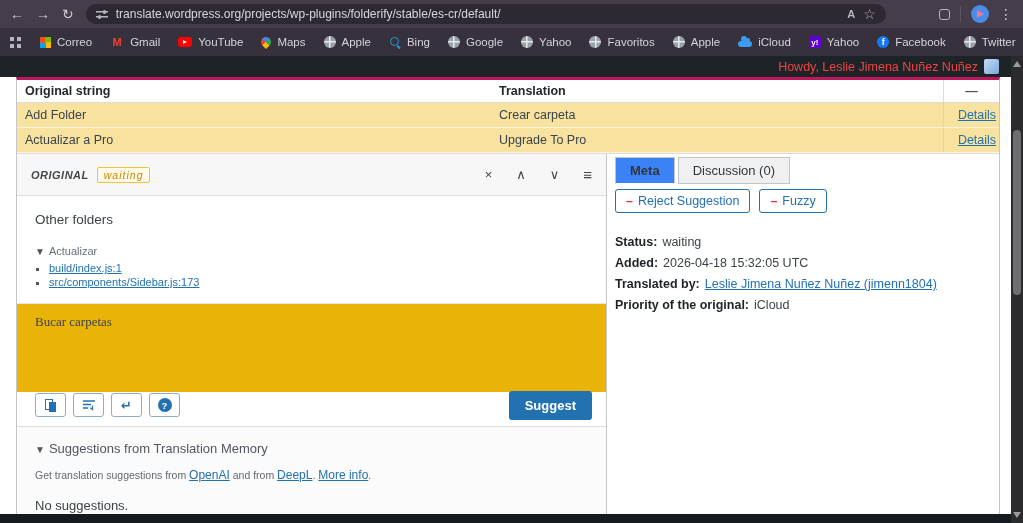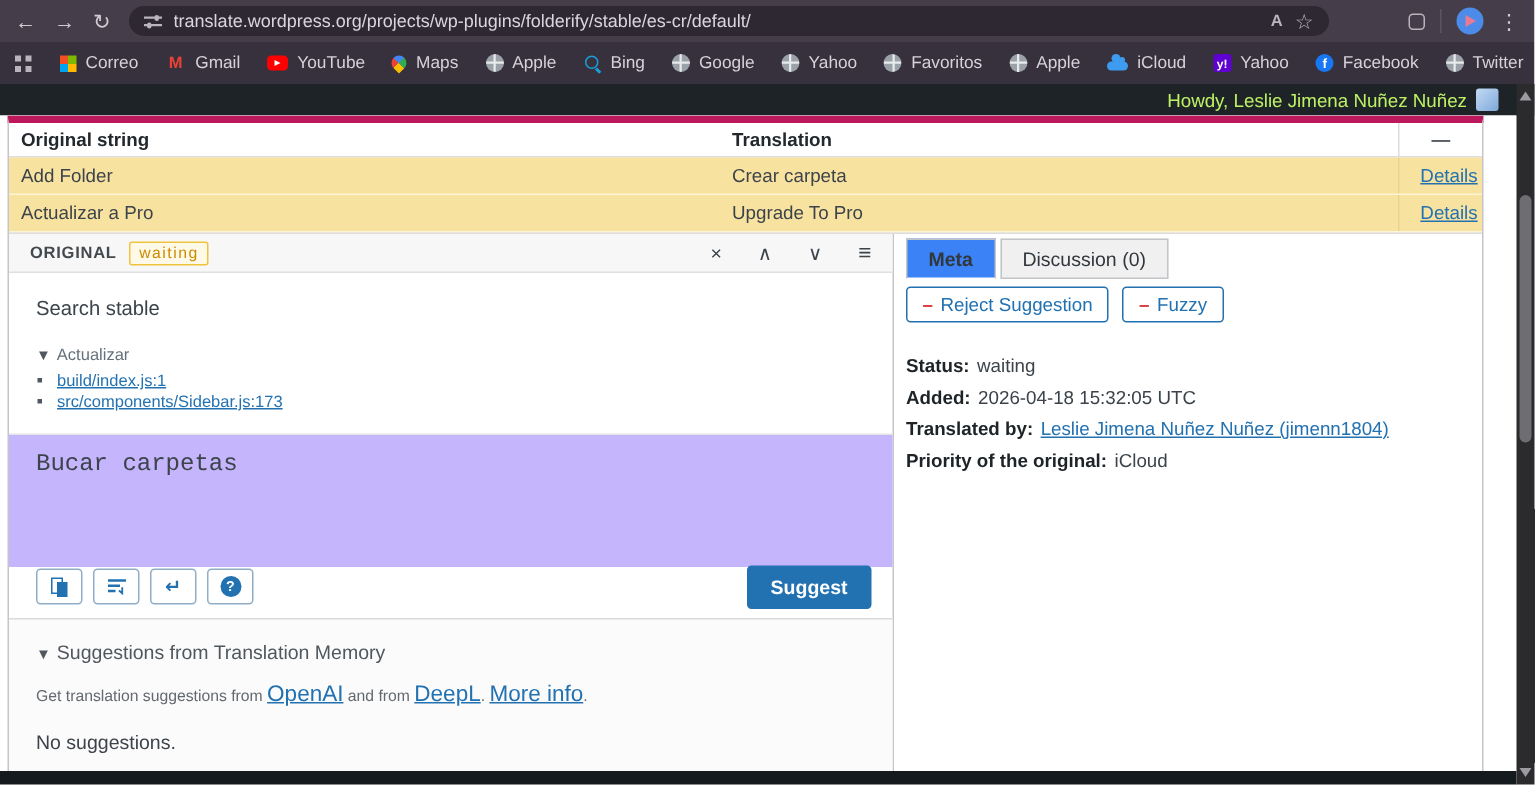--- a/index.html
+++ b/index.html
@@ -50,72 +50,72 @@
     transform:rotate(45deg);transform-origin:0 0;}
   .icloud-icon{position:relative;width:14px;height:12px;}
   .icloud-icon::before{content:"";position:absolute;left:0;bottom:1px;width:14px;height:6px;background:#3d9bf0;border-radius:3px;}
   .icloud-icon::after{content:"";position:absolute;left:3px;top:0;width:6px;height:6px;background:#3d9bf0;border-radius:50%;
     box-shadow:4px 1px 0 -1px #3d9bf0;}
   .yahoo-icon{background:#5f01d1;border-radius:2px;width:12px;height:12px;color:#fff;font-weight:bold;font-size:8px;}
   .yahoo-icon::after{content:"y!";}
   .facebook-icon{background:#1877f2;border-radius:50%;width:12px;height:12px;color:#fff;font-weight:bold;font-size:9px;}
   .facebook-icon::after{content:"f";}
   
-  .admin-bar{height:21px;background:#1d2327;color:#bef264;display:flex;align-items:center;
+  .admin-bar{height:21px;background:#1d2327;color:#ef4444;display:flex;align-items:center;
     justify-content:flex-end;padding-right:24px;font-size:12.5px;gap:6px;}
   .ab-avatar{width:15px;height:15px;border-radius:2px;background:linear-gradient(135deg,#c3daf5,#7fa9d9);}
   
   .page{position:absolute;top:77px;left:0;width:1011px;height:437px;background:#fff;overflow:hidden;}
-  .gp-table{position:absolute;left:5px;top:0;width:984px;height:437px;border-left:1px solid #c6c6ca;
-    border-right:1px solid #c6c6ca;border-top:5px solid #be185d;overflow:hidden;}
+  .gp-table{position:absolute;left:16px;top:0;width:984px;height:437px;border-left:1px solid #c6c6ca;
+    border-right:1px solid #c6c6ca;border-top:3px solid #be185d;overflow:hidden;}
   .t-head,.t-row{display:grid;grid-template-columns:474px 1fr 56px;align-items:center;font-size:12.5px;}
   .t-head{height:23px;font-weight:bold;color:#23282d;background:#fff;border-bottom:1px solid #dcdcde;}
   .t-head .cell,.t-row .cell{padding-left:8px;}
   .t-head .cell-actions{text-align:center;padding-left:0;border-left:1px solid #dcdcde;height:100%;
     display:flex;align-items:center;justify-content:center;color:#50575e;}
   .t-row{height:25px;background:#f8e2a0;color:#3c434a;border-bottom:1px solid #fdf3d5;}
   .t-row .cell-actions{text-align:center;padding-left:11px;border-left:1px solid rgba(0,0,0,0.06);height:100%;
     display:flex;align-items:center;justify-content:center;}
   a,.link-value{color:#2271b1;text-decoration:underline;cursor:pointer;}
   
   .editor-row{display:flex;height:363px;border-top:1px solid #dcdcde;}
   .editor-left{width:590px;border-right:1px solid #c6c6ca;display:flex;flex-direction:column;background:#fff;}
-  .editor-head{height:26px;background:#f7f7f7;border-bottom:1px solid #e0e0e2;display:flex;align-items:center;
-    padding:0 14px;gap:8px;flex:0 0 auto;}
+  .editor-head{height:42px;background:#f7f7f7;border-bottom:1px solid #e0e0e2;display:flex;align-items:center;
+    padding:0 14px;gap:8px;flex:0 0 auto;font-style:italic;}
   .panel-label{font-size:11px;font-weight:bold;letter-spacing:0.5px;color:#44494e;}
   .status-badge{font-size:10.5px;letter-spacing:1px;color:#cc8a00;background:#fff9e8;
     border:1px solid #f0c33c;padding:1px 6px;border-radius:2px;}
   .head-icons{margin-left:auto;display:flex;align-items:center;gap:24px;color:#3c434a;}
   .head-icons span{font-size:13px;line-height:1;cursor:pointer;}
   .hamburger{font-weight:bold;font-size:15px !important;}
   .editor-original{padding:16px 18px 8px;flex:0 0 auto;height:107px;}
   .original-string{font-size:13.5px;color:#3c434a;}
   .refs{margin-top:18px;font-size:11px;color:#64707b;}
   .refs-title{cursor:pointer;}
   .refs ul{margin:5px 0 0 14px;list-style:square;color:#50575e;}
   .refs li{margin:2px 0;}
   .refs a{font-size:11px;}
   .editor-translation{border-top:1px solid #e2e4e7;height:89px;flex:0 0 auto;}
   .translation-textarea{width:100%;height:100%;border:none;resize:none;outline:none;
-    padding:10px 18px;font-size:16px;color:#3c434a;font-family:Liberation Mono, monospace;background:#c4b5fd;}
+    padding:10px 18px;font-size:13px;color:#3c434a;font-family:Liberation Serif, serif;background:#eab308;}
   .editor-actions{height:34px;flex:0 0 auto;display:flex;align-items:center;padding:0 14px 8px 18px;}
   .mini-btn{width:31px;height:24px;border:1px solid #8fadc6;border-radius:3px;background:#fff;margin-right:7px;
     display:inline-flex;align-items:center;justify-content:center;cursor:pointer;}
   .ic-copy{position:relative;width:11px;height:13px;}
   .ic-copy::before{content:"";position:absolute;left:0;top:0;width:6px;height:9px;border:1.5px solid #2271b1;}
   .ic-copy::after{content:"";position:absolute;left:4px;top:3px;width:7px;height:10px;background:#2271b1;}
   .ic-newline{color:#2271b1;font-size:13px;font-weight:bold;}
   .ic-help{width:14px;height:14px;border-radius:50%;background:#2271b1;color:#fff;font-size:9.5px;font-weight:bold;
     display:flex;align-items:center;justify-content:center;}
   .suggest-button{margin-left:auto;background:#2271b1;color:#fff;border:none;border-radius:3px;
     padding:7px 16px;font-size:13px;font-weight:600;cursor:pointer;font-family:inherit;}
   .editor-suggestions{border-top:1px solid #dcdcde;background:#fbfbfb;flex:1;padding:14px 18px;
     font-size:13px;color:#50575e;}
   .sugg-hint{font-size:10.5px;color:#646970;margin:12px 0 16px;}
-  .sugg-hint a{font-size:15px;}
+  .sugg-hint a{font-size:12px;}
   .no-suggestions{color:#3c434a;margin-bottom:20px;}
   .section-toggle{cursor:pointer;}
   .caret{font-size:10px;margin-right:4px;color:#50575e;}
   
   .meta-panel{flex:1;background:#fff;padding:3px 8px;font-size:12.5px;color:#3c434a;}
   .meta-tabs{display:flex;gap:3px;}
   .tab{padding:5px 14px;font-size:13px;border:1px solid #c3c4c7;background:#f0f0f1;color:#32373c;
     cursor:pointer;font-family:inherit;}
   .tab.active{background:#3b82f6;font-weight:bold;border-bottom-color:#fff;}
   .meta-buttons{display:flex;gap:9px;margin-top:5px;}
@@ -276,21 +276,21 @@
           <span class="status-badge">waiting</span>
           <span class="head-icons">
             <span>×</span>
             <span>∧</span>
             <span>∨</span>
             <span class="hamburger">≡</span>
           </span>
         </div>
 
         <div class="editor-original">
-          <div class="original-string">Search stable</div>
+          <div class="original-string">Other folders</div>
           <div class="refs">
             <span class="refs-title section-toggle"><span class="caret">▼</span><span>Actualizar</span></span>
             <ul>
 
                 <li><a>build/index.js:1</a></li>
 
                 <li><a>src/components/Sidebar.js:173</a></li>
               </ul>
           </div>
         </div>

